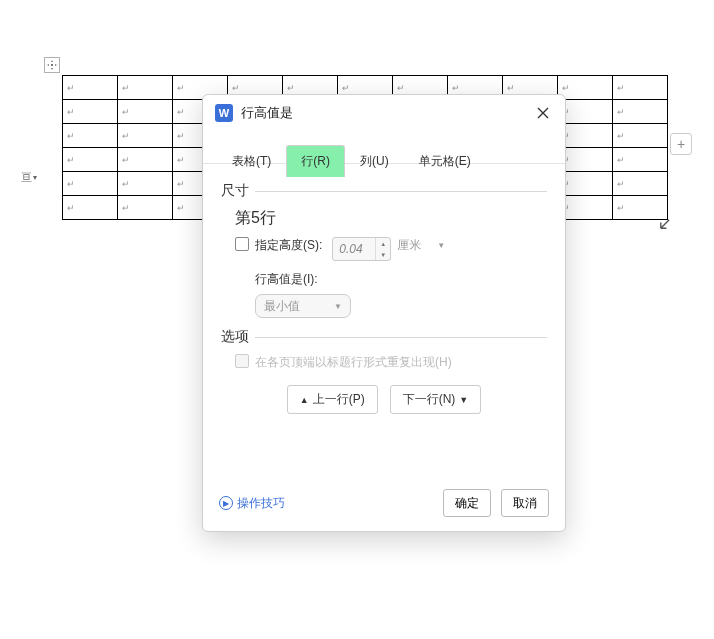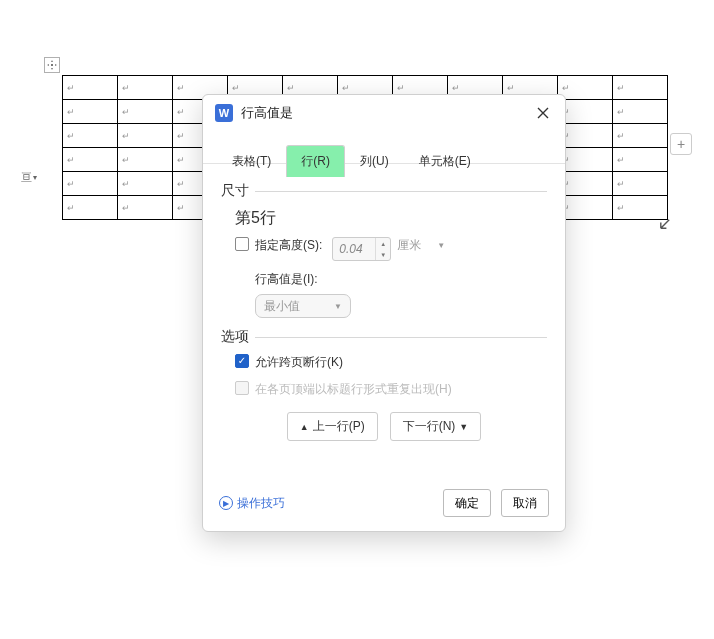--- a/index.html
+++ b/index.html
@@ -222,24 +222,20 @@
         </span>
       </div>
     </div>
 
     <div class="section-hdr">
       <span>选项</span>
       <div class="line"></div>
     </div>
     <div class="row-indent">
       <div class="form-row">
-        <span class="checkbox checked"></span>
-        <span class="label-inline">允许跨页断行(K)</span>
-      </div>
-      <div class="form-row">
         <span class="checkbox disabled"></span>
         <span class="label-inline label-disabled">在各页顶端以标题行形式重复出现(H)</span>
       </div>
     </div>
 
     <div class="nav-buttons">
       <div class="btn">
         <span class="arrow">▲</span>
         <span>上一行(P)</span>
       </div>

